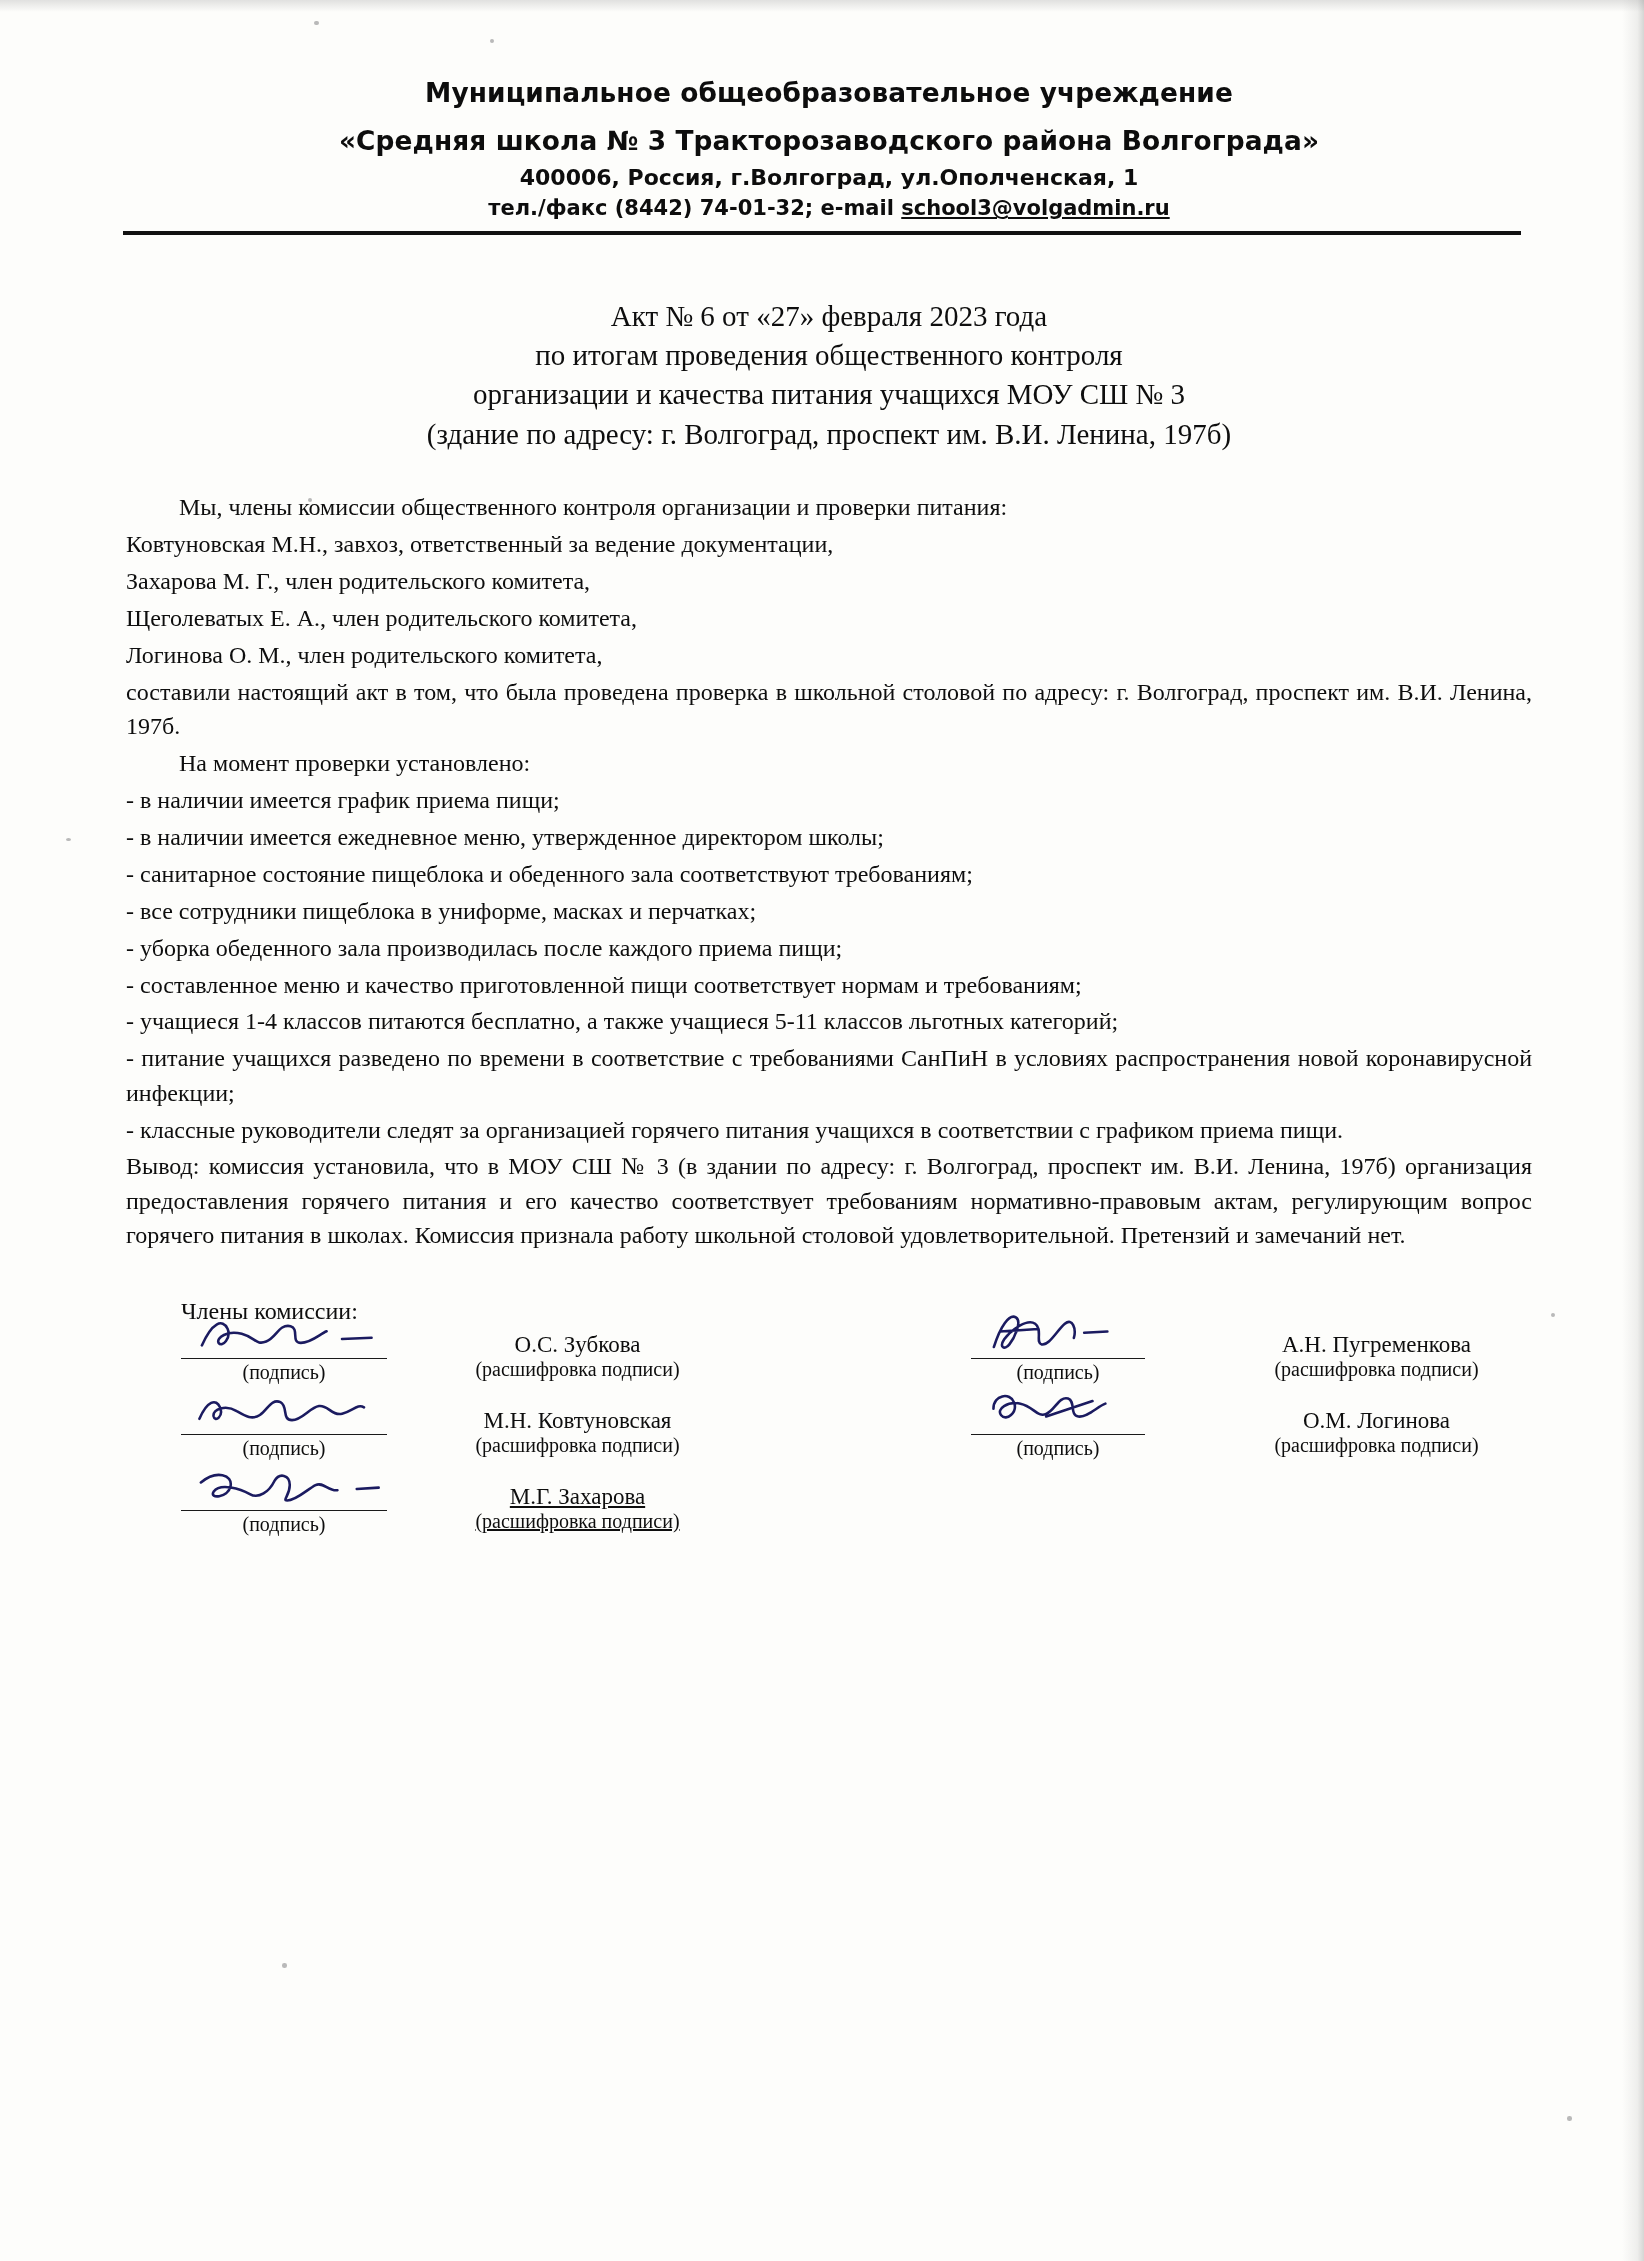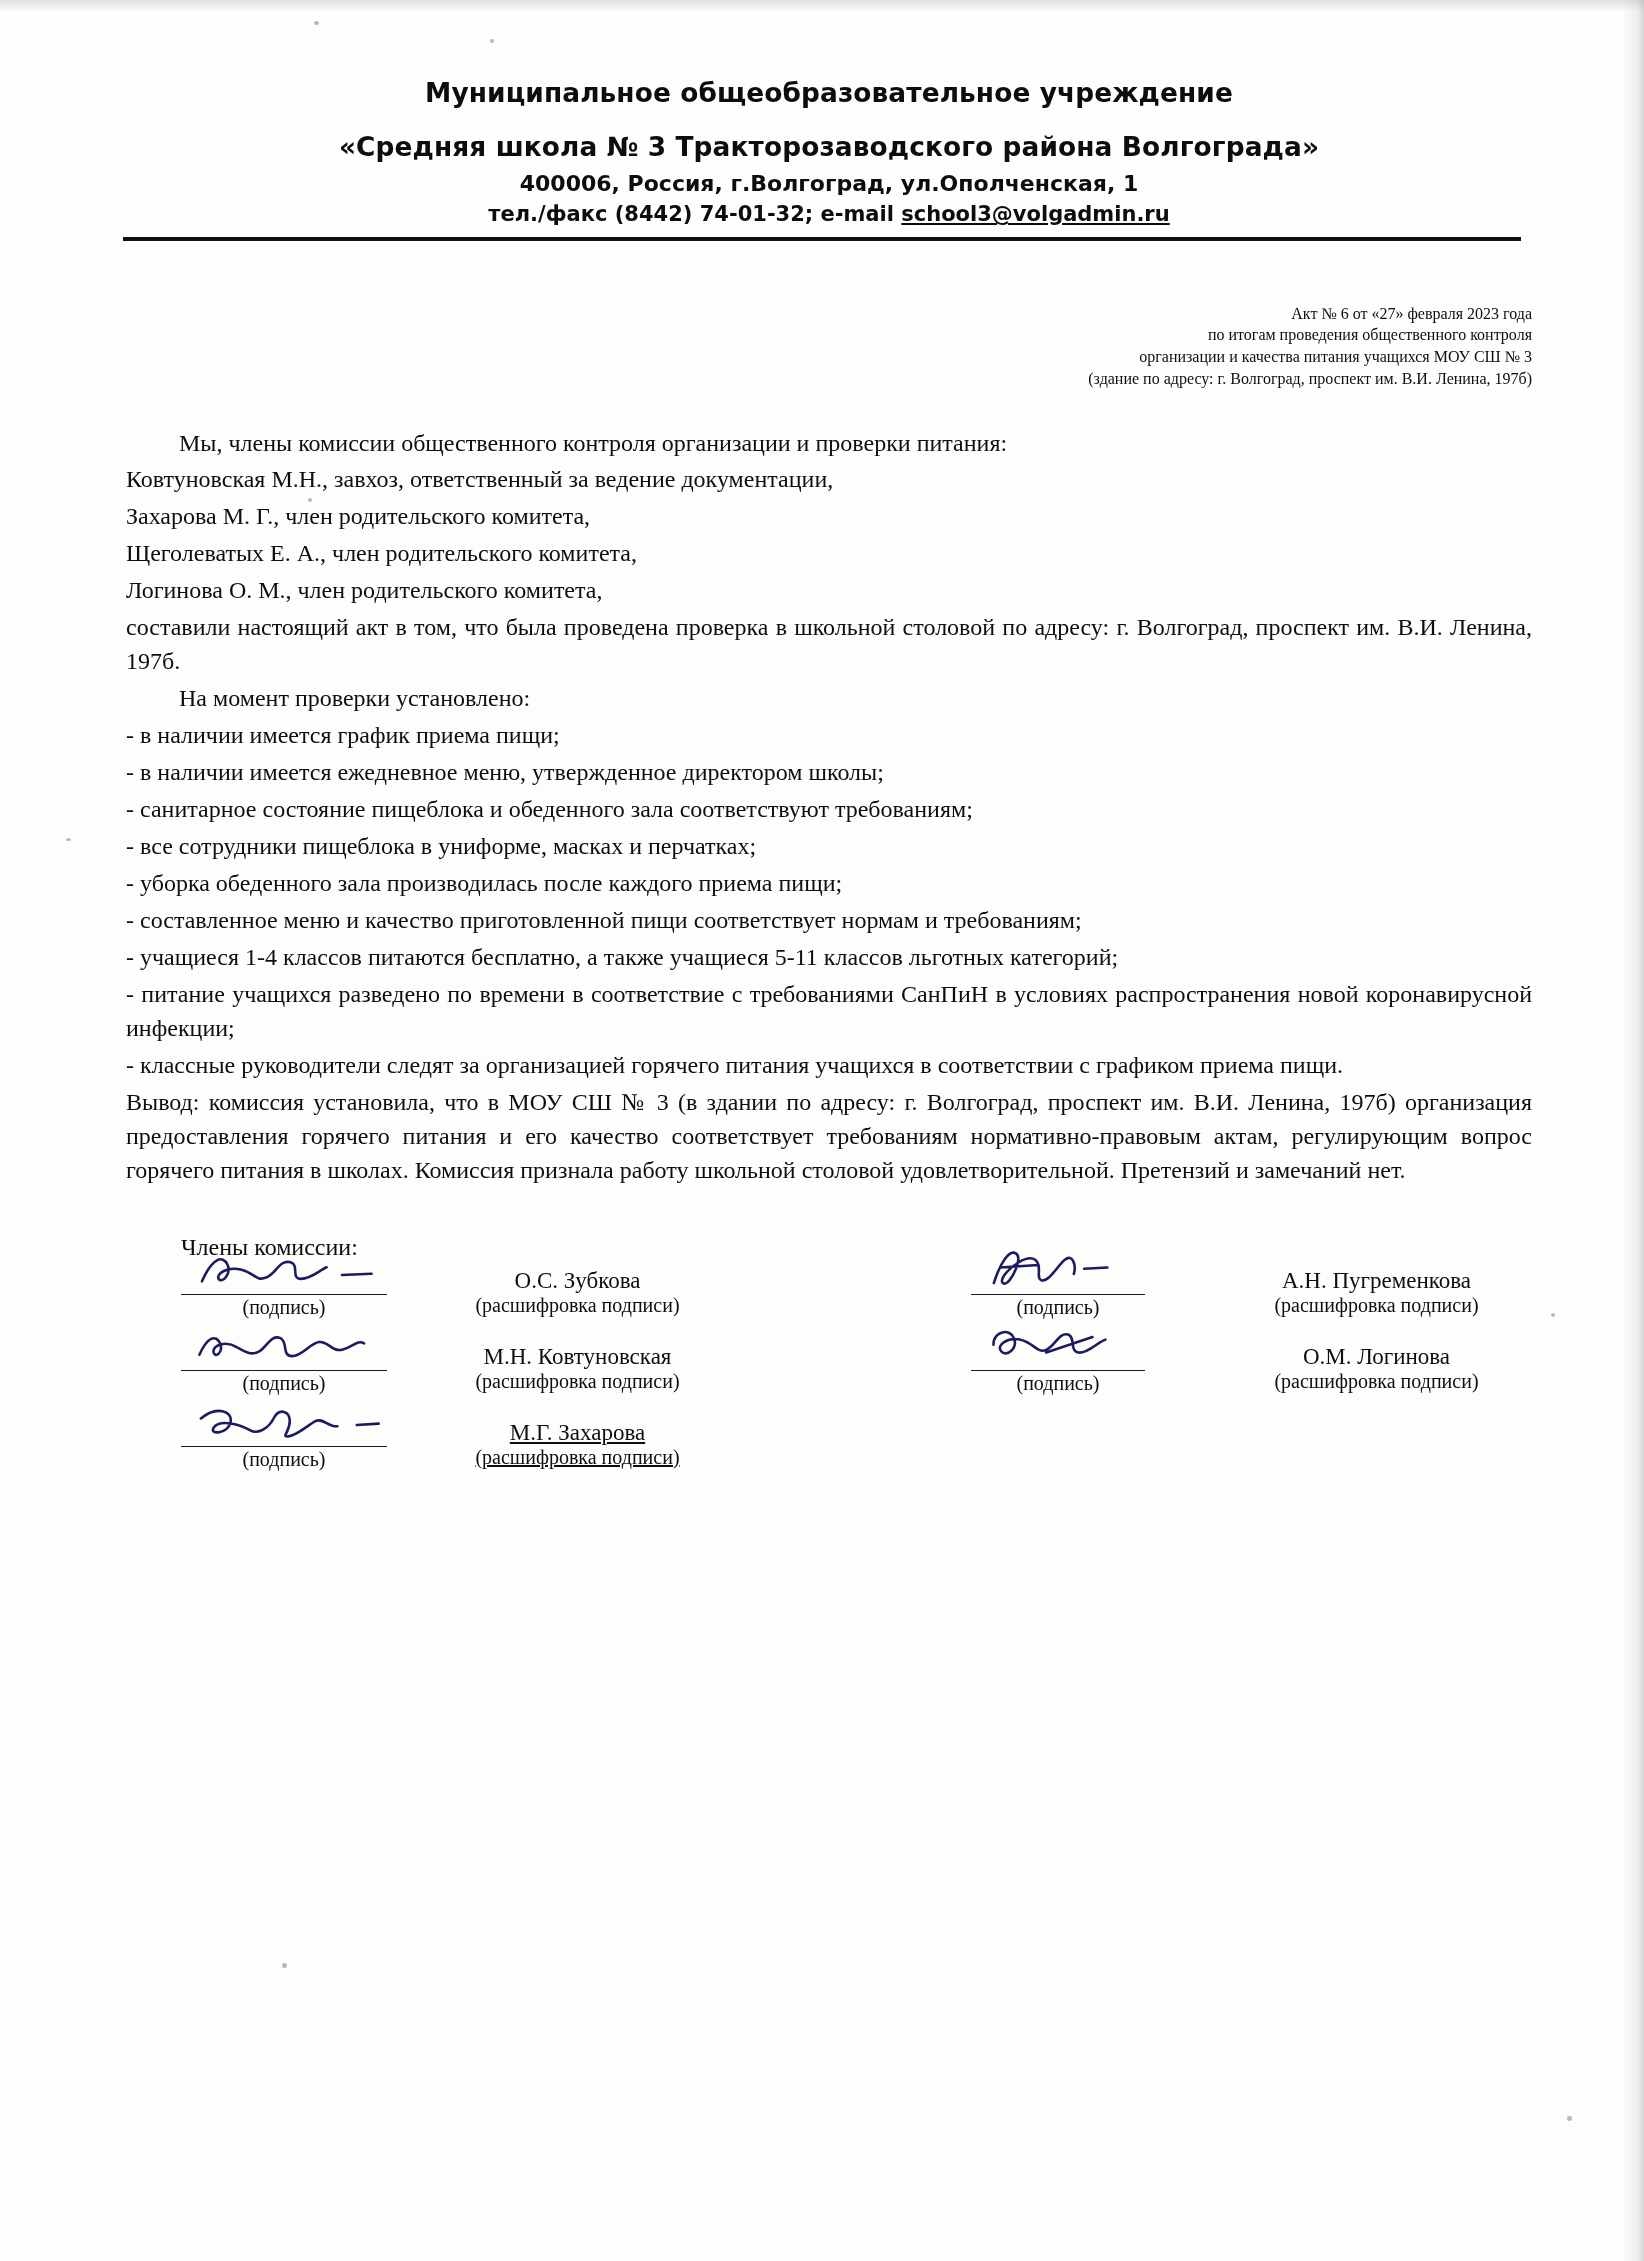--- a/index.html
+++ b/index.html
@@ -47,21 +47,21 @@
   
   .letterhead {
     text-align: center;
     font-family: "DejaVu Sans", sans-serif;
     font-weight: bold;
     color: #0d0d0d;
   }
   .lh-line1 {
     font-size: 26.4px;
     letter-spacing: 0.1px;
-    margin-bottom: 23px;
+    margin-bottom: 17px;
   }
   .lh-line2 {
     font-size: 26.4px;
     letter-spacing: 0.1px;
     margin-bottom: 9px;
   }
   .lh-line3 {
     font-size: 22px;
     margin-bottom: 6.4px;
   }
@@ -75,22 +75,22 @@
   .rule {
     height: 3.9px;
     background: #111;
     margin: 10.3px 0 0 0;
     width: 1398px;
     margin-left: -2.6px;
   }
 
   
   .doc-title {
-    text-align: right;
-    font-size: 16px;
+    text-align: center;
+    font-size: 29px;
     line-height: 1.36;
     margin-top: 62px;
   }
   .doc-title div { white-space: nowrap; }
 
   
   .body-text {
     margin-top: 36px;
     font-size: 24px;
     line-height: 1.43;

